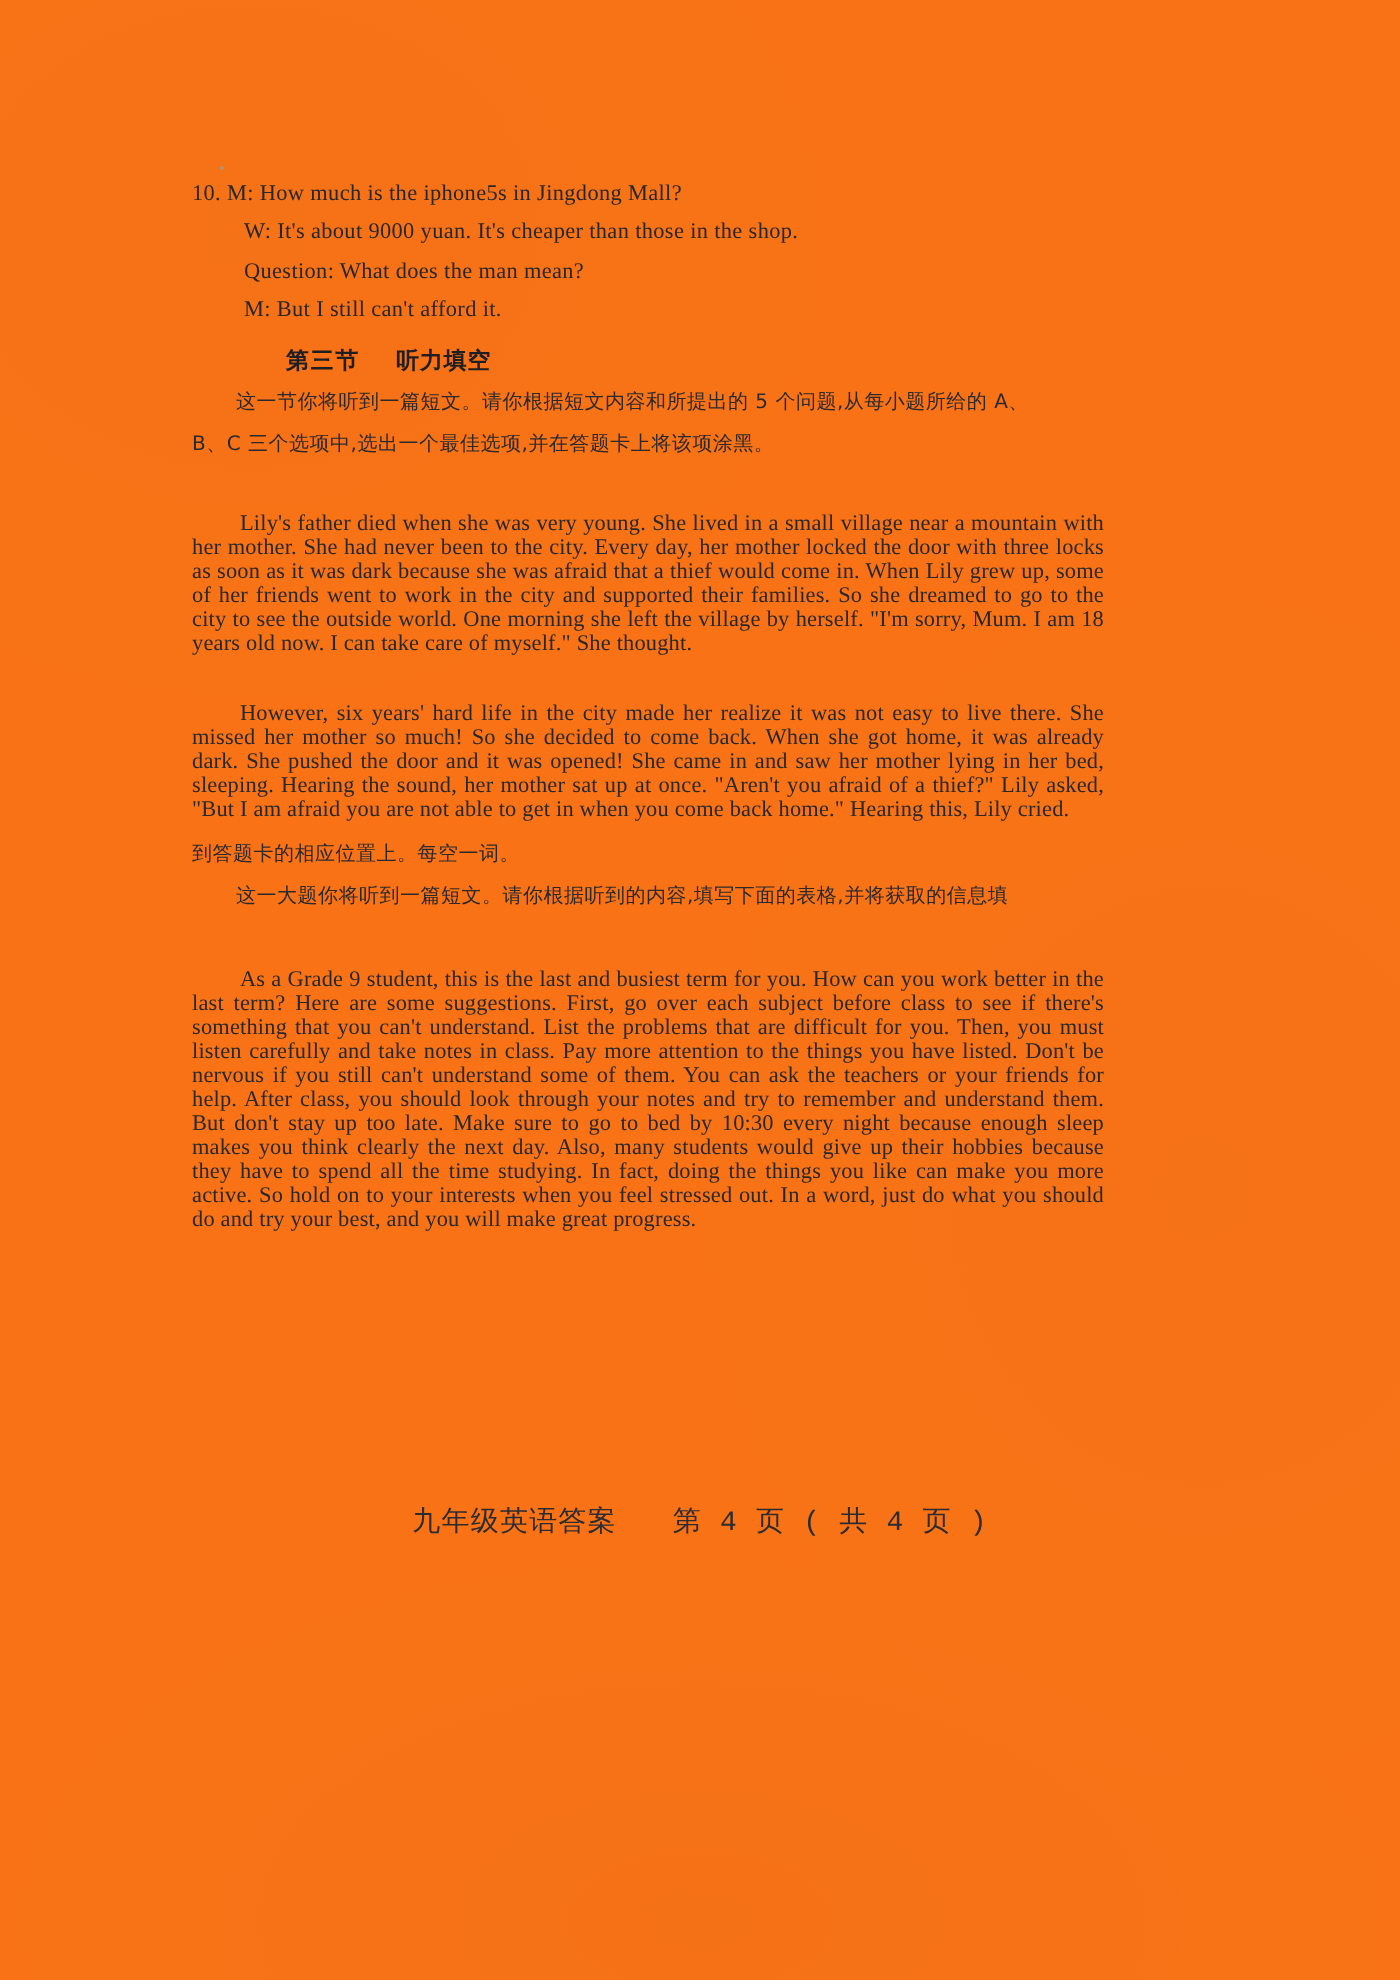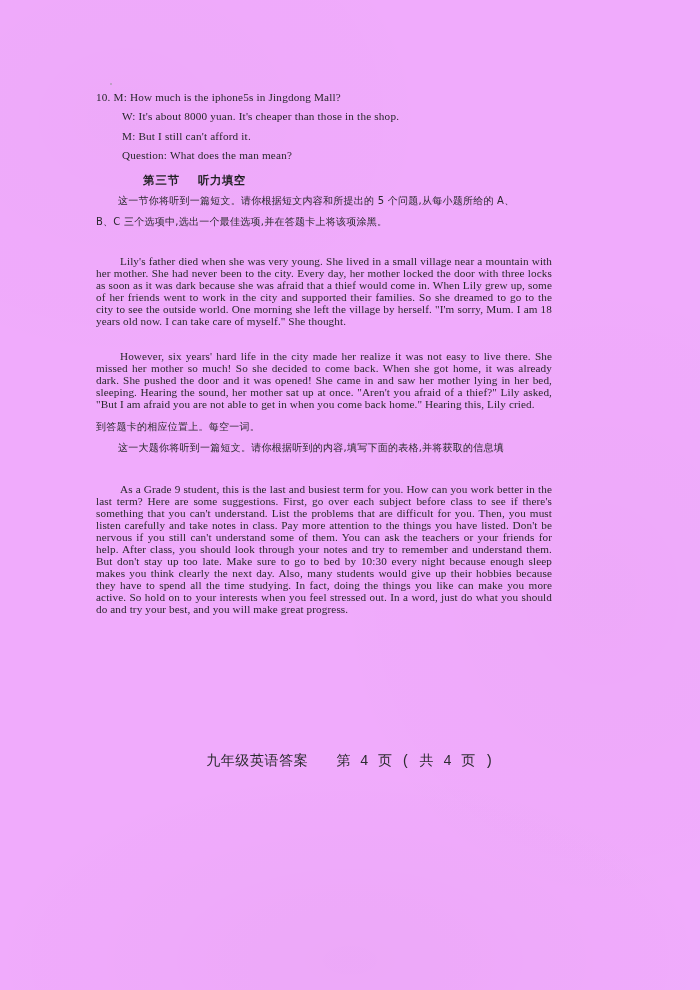--- a/index.html
+++ b/index.html
@@ -5,21 +5,21 @@
 <style>
   html, body {
     margin: 0;
     padding: 0;
     background: #ffffff;
   }
   .page {
     position: relative;
     width: 700px;
     height: 990px;
-    background: #f0abfc;
+    background: #f97316;
     overflow: hidden;
     font-family: "Liberation Serif", "DejaVu Serif", serif;
     color: #2b2b2e;
   }
   
   .paper-grain {
     position: absolute;
     inset: 0;
     background:
       radial-gradient(ellipse 70% 40% at 18% 12%, rgba(0,0,0,0.013), rgba(0,0,0,0) 70%),
@@ -121,23 +121,23 @@
 <body>
 
 <div class="page">
   <div class="paper-grain"></div>
   <div class="speck"></div>
 
   <div class="content">
 
     <div class="dialogue">
       <div class="d-line">10. M: How much is the iphone5s in Jingdong Mall?</div>
-      <div class="d-line indent">W: It's about 8000 yuan. It's cheaper than those in the shop.</div>
+      <div class="d-line indent">W: It's about 9000 yuan. It's cheaper than those in the shop.</div>
+      <div class="d-line indent">Question: What does the man mean?</div>
       <div class="d-line indent">M: But I still can't afford it.</div>
-      <div class="d-line indent">Question: What does the man mean?</div>
     </div>
 
     <div class="cn-heading">
       <span class="sec-num">第三节</span>
       <span class="gap"></span>
       <span>听力填空</span>
     </div>
 
     <div class="cn-body">
       <span class="ind"></span><span>这一节你将听到一篇短文。请你根据短文内容和所提出的 5 个问题,从每小题所给的 A、</span>

